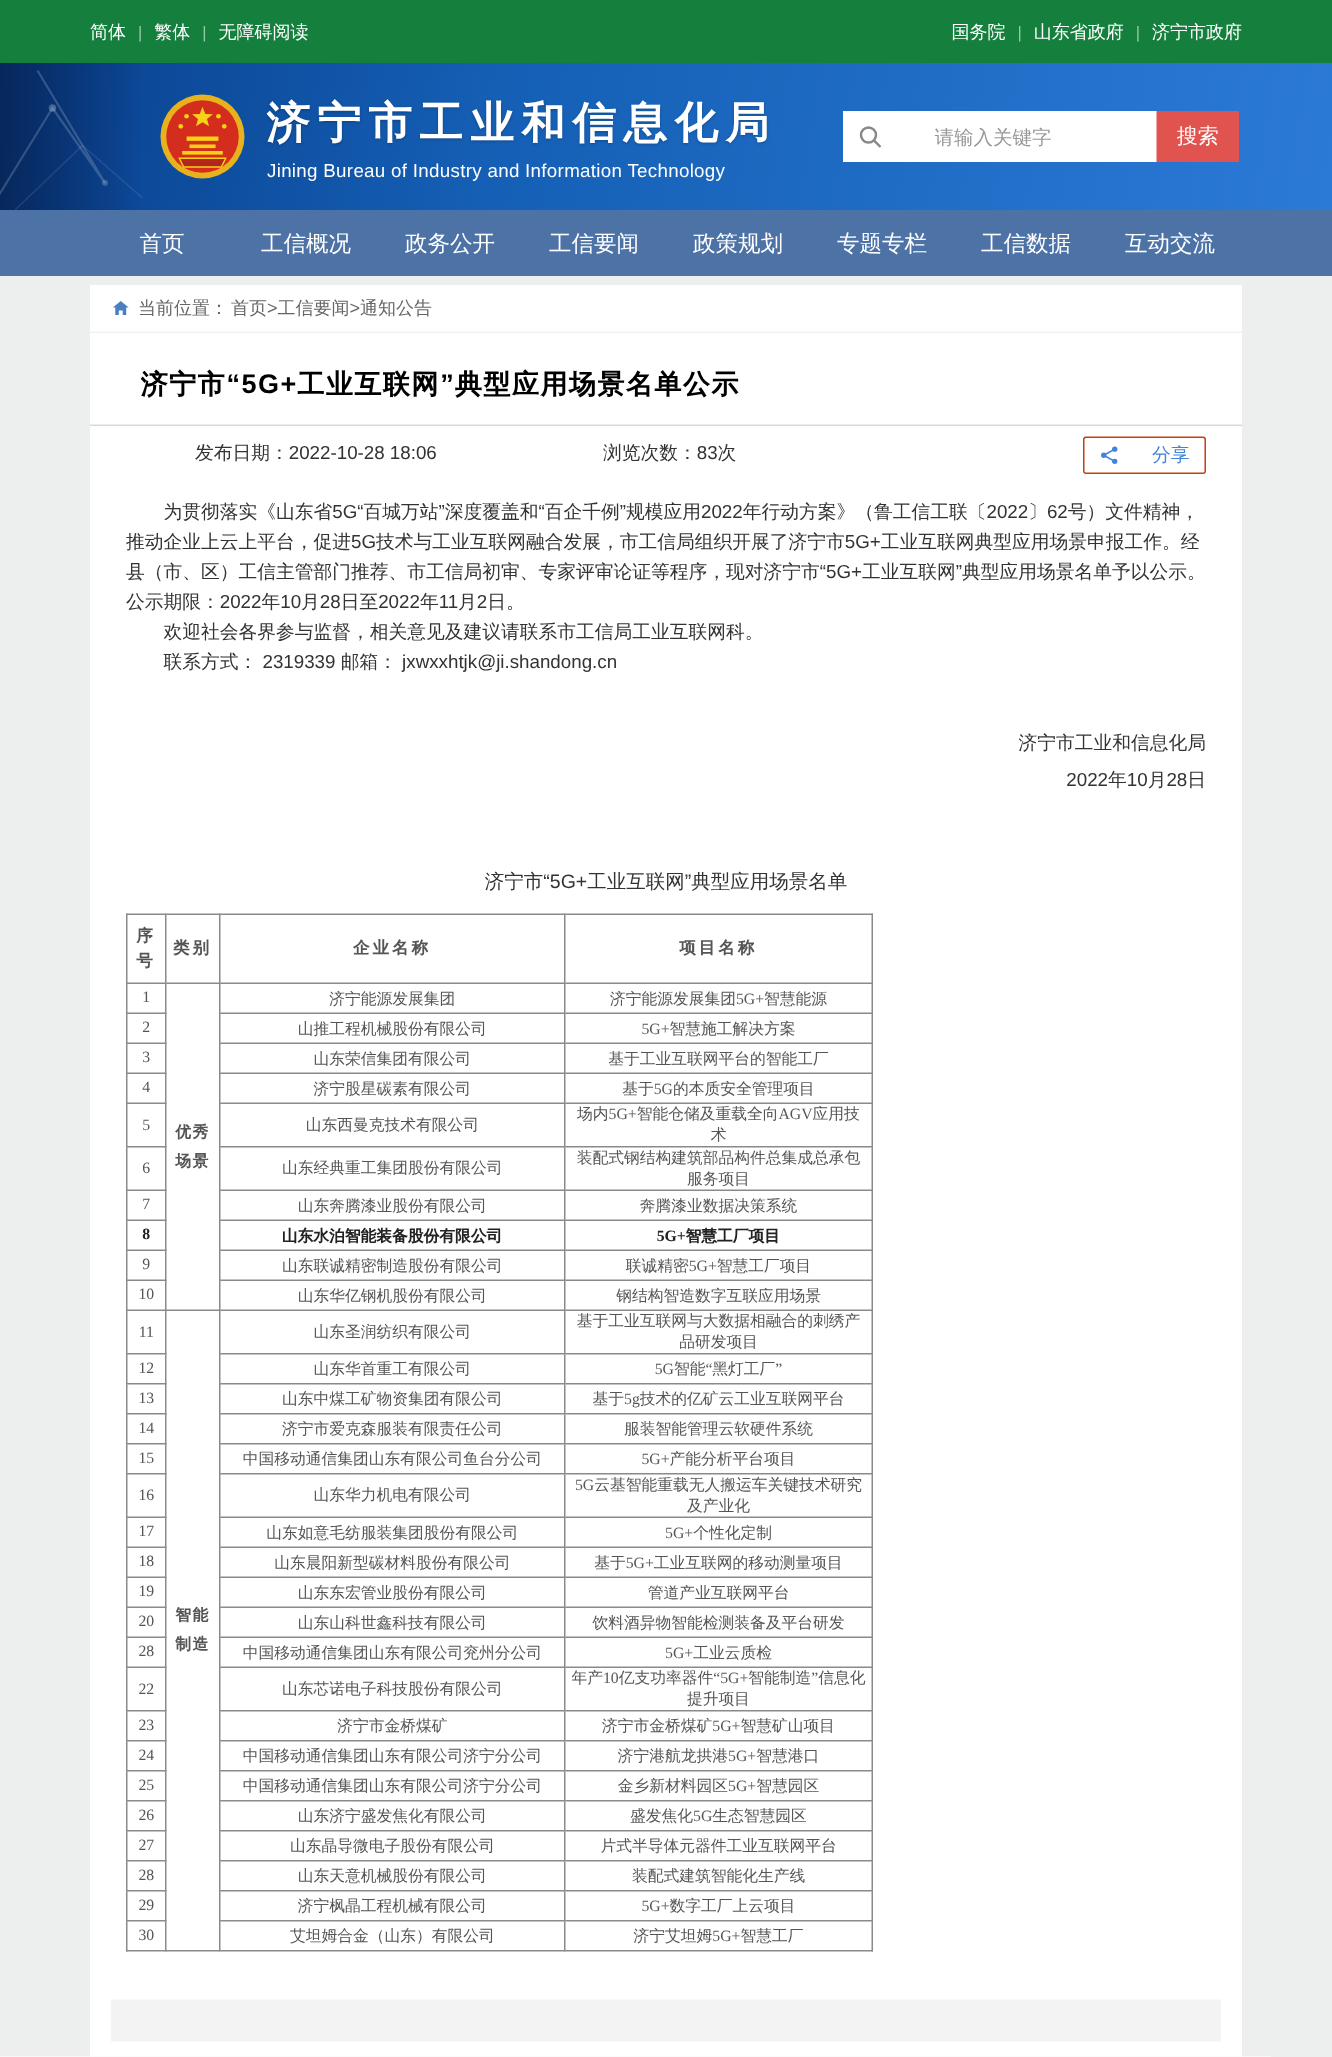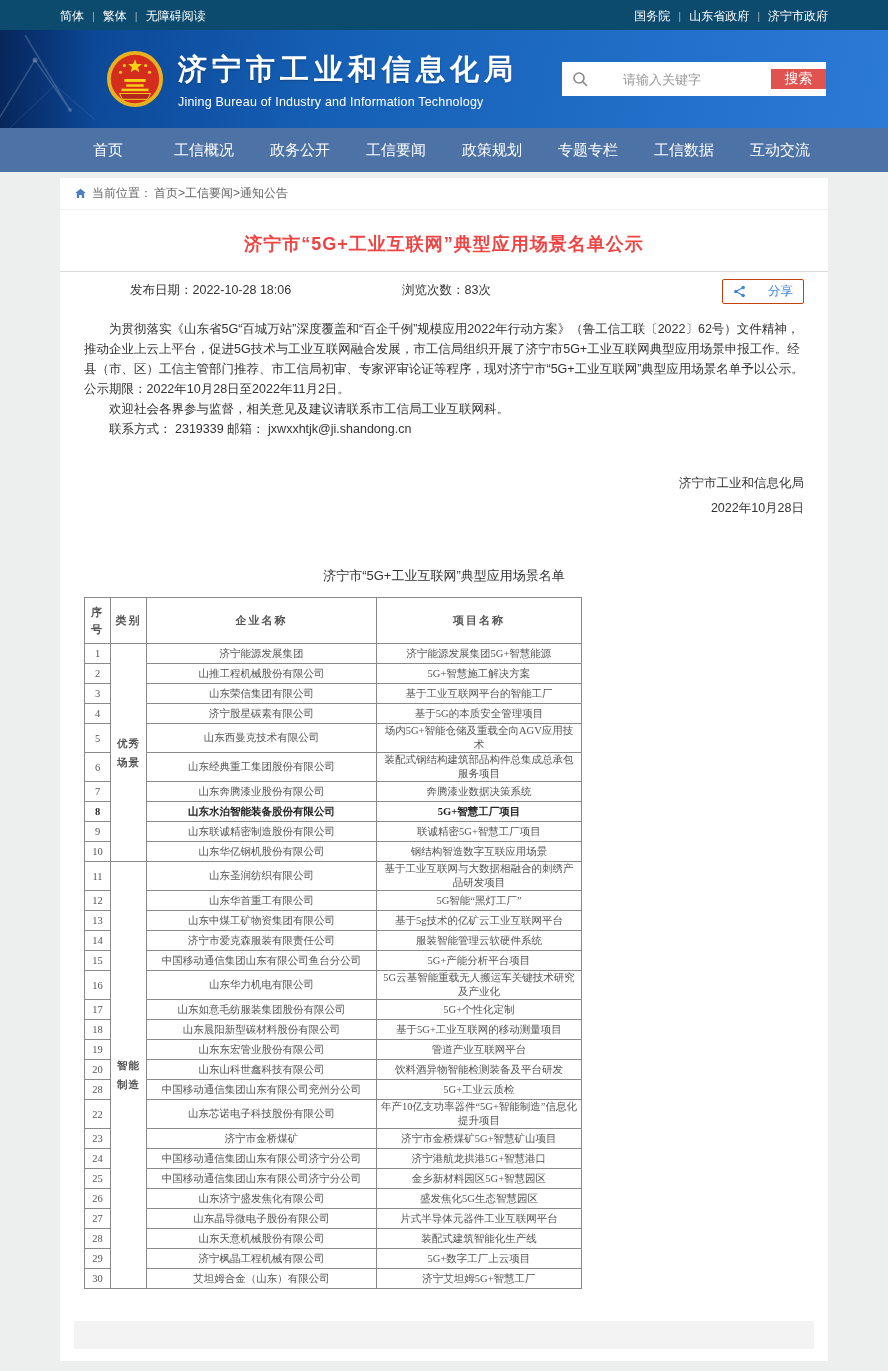--- a/index.html
+++ b/index.html
@@ -4,57 +4,57 @@
 <style>
   * { box-sizing: border-box; margin: 0; padding: 0; }
   body {
     width: 888px; height: 1371px; overflow: hidden; position: relative;
     background: #edefee;
     font-family: "Liberation Sans", "DejaVu Sans", sans-serif;
   }
   a { text-decoration: none; cursor: pointer; }
 
   
-  .topbar { height: 30px; background: #0c4a6e; }
+  .topbar { height: 42px; background: #15803d; }
   .topbar-inner { width: 768px; margin: 0 auto; height: 100%; display: flex; justify-content: space-between; align-items: center; }
   .topbar-inner a { color: #fff; font-size: 12px; }
   .sep { color: rgba(255,255,255,.55); font-size: 11px; padding: 0 8px; }
 
   
   .header { height: 98px; background: linear-gradient(100deg, #093f8c 0%, #1560b6 38%, #2b7ad6 100%); position: relative; overflow: hidden; }
   .header::before { content:""; position:absolute; left:0; top:0; width:95px; height:100%;
     background: linear-gradient(90deg, rgba(6,33,80,.8), rgba(6,33,80,0)); }
   .header-deco { position: absolute; left: 0; top: 0; height: 100%; width: 140px; }
   .header-inner { width: 768px; margin: 0 auto; height: 100%; display: flex; align-items: center; position: relative; }
   .emblem { width: 58px; height: 58px; margin: 0 14px 0 46px; flex: none; }
   .title-cn { font-size: 29px; font-weight: bold; color: #fff; letter-spacing: 5px; text-shadow: 0 1px 2px rgba(0,0,0,.25); }
   .title-en { font-size: 12.5px; color: #fff; margin-top: 5px; letter-spacing: .2px; }
   .search { position: absolute; right: 2px; top: 50%; transform: translateY(-50%);
     display: flex; align-items: center; background: #fff; height: 34px; width: 264px; gap: 28px; }
   .search svg { margin-left: 10px; flex: none; }
   .search-input { border: none; outline: none; flex: 1; min-width: 0; height: 100%; font-size: 13px; padding-left: 7px; color: #333;
     font-family: "Liberation Sans", sans-serif; }
   .search-input::placeholder { color: #999; }
-  .search-btn { width: 55px; height: 20px; background: #e0534e; color: #fff; font-size: 14px; border: none; cursor: pointer; flex: none;
+  .search-btn { width: 55px; height: 34px; background: #e0534e; color: #fff; font-size: 14px; border: none; cursor: pointer; flex: none;
     font-family: "Liberation Sans", sans-serif; }
 
   
   .nav { height: 44px; background: #4d72a6; }
   .nav-inner { width: 768px; margin: 0 auto; height: 100%; display: flex; }
   .nav-item { flex: 1; display: flex; align-items: center; justify-content: center; color: #fff; font-size: 15px; cursor: pointer; }
 
   
   .main { width: 768px; margin: 6px auto 0; }
   .card { background: #fff; padding-bottom: 12px; }
   .breadcrumb { height: 32px; display: flex; align-items: center; padding: 0 14px; font-size: 12px; color: #666; border-bottom: 1px solid #f1f1f1; }
   .breadcrumb svg { margin-right: 5px; }
   .crumb-path { color: #666; margin-left: 2px; cursor: pointer; }
 
   .article { padding: 0 24px; }
-  .article-title { font-size: 18px; font-weight: bold; color: #ef4444; text-align: center; padding: 22px 10px 15px; letter-spacing: 1px; }
+  .article-title { font-size: 18px; font-weight: bold; color: #000000; padding: 22px 10px 15px; letter-spacing: 1px; }
   .meta-row { border-top: 1px solid #d9d9d9; margin: 0 -24px; padding: 10px 24px 7px; position: relative; font-size: 12.5px; color: #333; height: 38px; }
   .meta-date { margin-left: 46px; }
   .meta-views { position: absolute; left: 342px; top: 10px; }
   .share-btn { position: absolute; right: 24px; top: 7px; display: flex; align-items: center; gap: 22px;
     border: 1px solid #c2410c; background: #fff; color: #3f85d8; font-size: 12.5px; padding: 3px 10px; border-radius: 2px; cursor: pointer;
     font-family: "Liberation Sans", sans-serif; }
 
   .paragraphs { margin-top: 10px; }
   .body-p { text-indent: 2em; font-size: 12.5px; line-height: 20px; color: #333; }
   .attachment { text-indent: 2em; font-size: 12.5px; line-height: 20px; color: #333; margin-top: 26px; }

